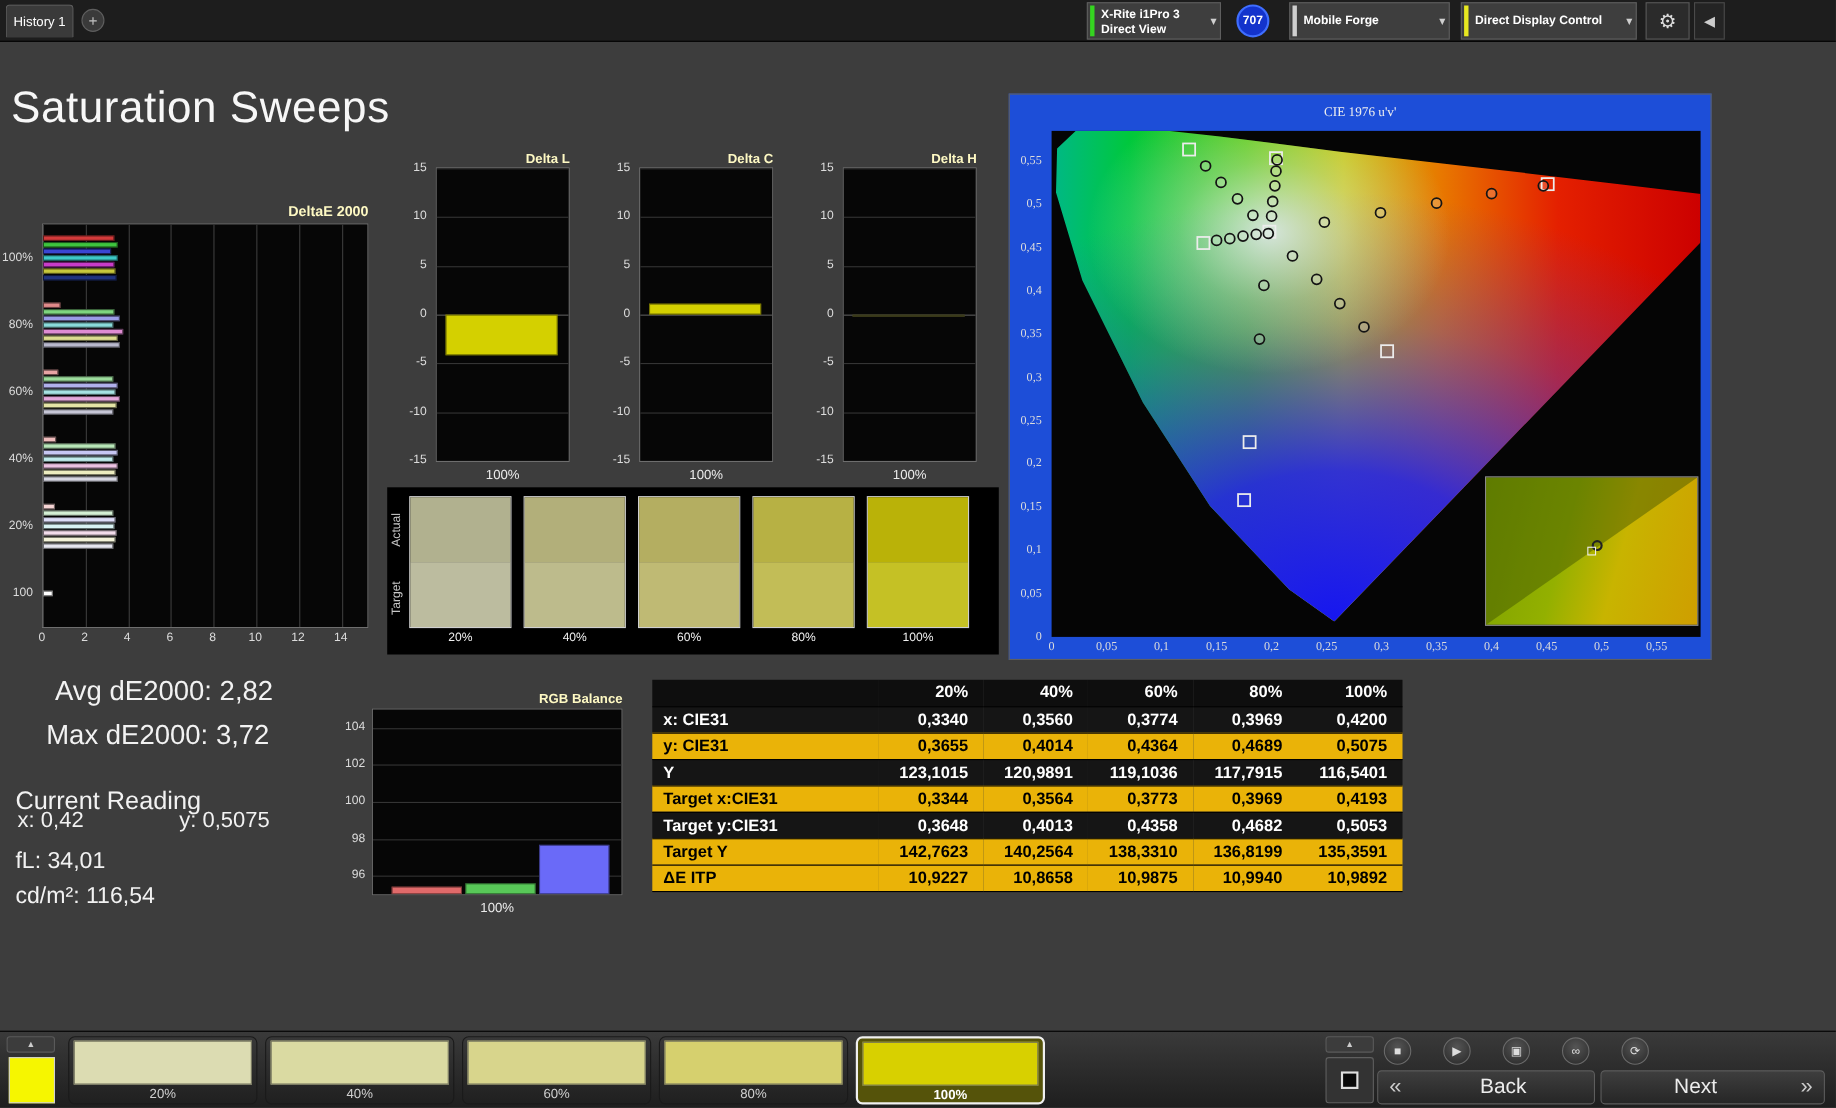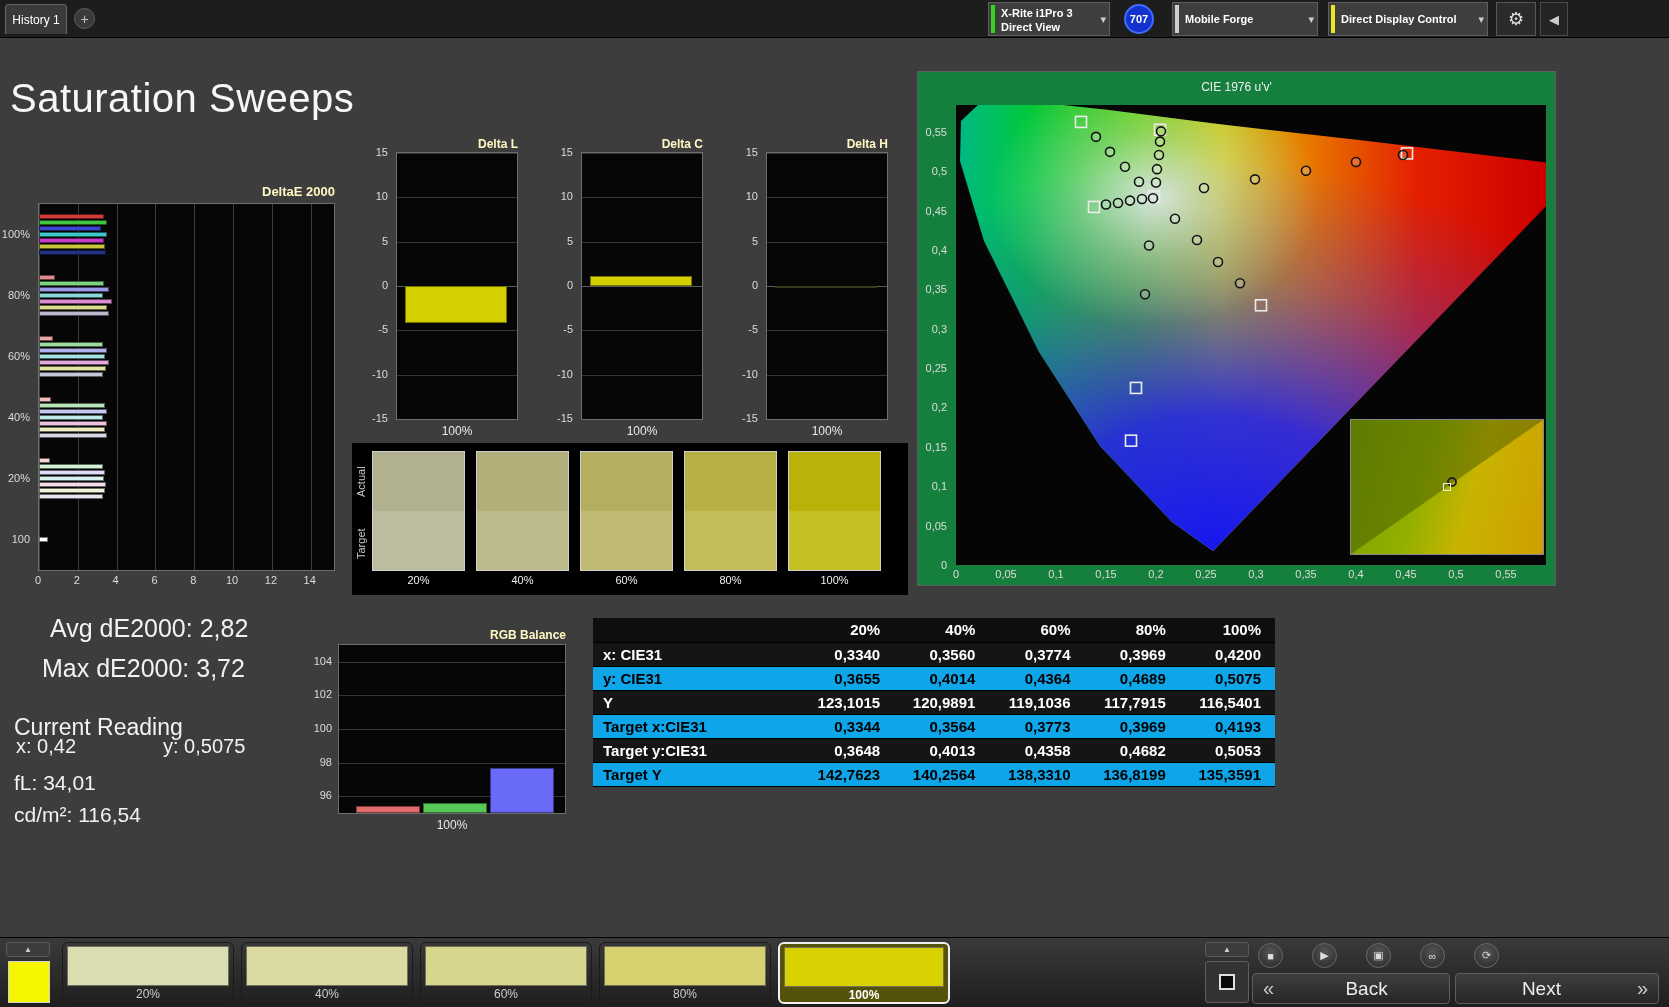--- a/index.html
+++ b/index.html
@@ -56,21 +56,21 @@
   
   .swatch-panel { position:absolute; left:352px; top:443px; width:556px; height:152px; background:#000; }
   .rot { position:absolute; writing-mode:vertical-rl; transform:rotate(180deg); font-size:11px; color:#c8c8c8; text-align:center; }
   .rot-actual { left:3px; top:10px; height:58px; }
   .rot-target { left:3px; top:72px; height:58px; }
   .swcol { position:absolute; top:8px; width:93px; height:120px; border:1px solid #cfcfcf; }
   .swhalf { width:100%; height:50%; }
   .swlabel { position:absolute; top:131px; width:93px; text-align:center; font-size:11px; color:#f0f0f0; }
 
   
-  .cie-panel { position:absolute; left:917px; top:71px; width:639px; height:515px; background:#15803d; border:1px solid #5f5f5f; }
+  .cie-panel { position:absolute; left:917px; top:85px; width:639px; height:515px; background:#1d4ed8; border:1px solid #5f5f5f;font-family:Liberation Serif, serif; }
   .cie-title { position:absolute; left:0; top:8px; width:100%; text-align:center; font-size:12px; color:#efefef; }
   .cie-plot { position:absolute; left:38px; top:33px; width:590px; height:460px; background:#050505; overflow:hidden; }
   #cie-ylabels { position:absolute; left:0; top:33px; width:33px; height:460px; }
   #cie-xlabels { position:absolute; left:38px; top:496px; width:590px; height:14px; }
   .cie-swatch { position:absolute; left:394px; top:314px; width:194px; height:136px; border:1px solid #8a8a8a;
     background:linear-gradient(105deg,#7ca000 0%,#93b000 38%,#c8b400 62%,#cf9e00 100%); }
   .cie-swatch::after { content:""; position:absolute; inset:0; background:rgba(60,80,0,.45);
     clip-path:polygon(0 0,100% 0,0 100%); }
   .swatch-marker-circle { position:absolute; left:96px; top:57px; width:10px; height:10px; border-radius:50%; border:2px solid #222; z-index:2; }
   .swatch-marker-square { position:absolute; left:92px; top:63px; width:8px; height:8px; border:1.5px solid #eee; z-index:2; }
@@ -92,21 +92,21 @@
   #rgb-xlabel { position:absolute; left:338px; top:818px; width:228px; text-align:center; font-size:12px; color:#eaeaea; }
 
   
   .data-table { position:absolute; left:593px; top:618px; width:682px; border-collapse:collapse; font-size:15px; }
   .data-table th, .data-table td { height:24px; padding:0 14px 0 10px; border-bottom:1px solid #000; font-weight:bold; white-space:nowrap; }
   .data-table th { background:#0e0e0e; color:#fff; text-align:right; }
   .data-table th.lbl { width:206px; }
   .data-table td { text-align:right; }
   .data-table td.lbl { text-align:left;margin-left:40px; }
   .data-table tr.dark td { background:#151515; color:#fff; }
-  .data-table tr.light td { background:#0ea5e9; color:#000; }
+  .data-table tr.light td { background:#eab308; color:#000; }
 
   
   .bottombar { position:absolute; left:0; top:937px; width:1669px; height:70px; background:linear-gradient(180deg,#3a3a3a,#1e1e1e); border-top:1px solid #000; }
   .bb-up { position:absolute; top:4px; width:44px; height:15px; background:#3c3c3c; border:1px solid #5a5a5a; border-radius:3px; color:#ccc; font-size:8px; }
   .bb-current { position:absolute; left:8px; top:23px; width:42px; height:42px; border:1px solid #d0d0d0; }
   .patch-btn { position:absolute; top:4px; width:172px; height:62px; border:1px solid #1a1a1a; border-radius:6px; }
   .patch-btn.active { border:2px solid #f0f0f0; background:#55530a; }
   .patch-swatch { margin:3px 4px 0; height:40px; border:1px solid #6f6f5a; }
   .patch-label { text-align:center; font-size:12px; color:#cfcfcf; margin-top:1px; }
   .patch-btn.active .patch-label { color:#fff; font-weight:bold; }
@@ -513,20 +513,28 @@
         <td>0,5053</td>
       </tr>
       <tr class="light">
         <td class="lbl">Target Y</td>
         <td>142,7623</td>
         <td>140,2564</td>
         <td>138,3310</td>
         <td>136,8199</td>
         <td>135,3591</td>
       </tr>
+      <tr class="light">
+        <td class="lbl">ΔE ITP</td>
+        <td>10,9227</td>
+        <td>10,8658</td>
+        <td>10,9875</td>
+        <td>10,9940</td>
+        <td>10,9892</td>
+      </tr>
     </tbody>
 </table>
 
 <div class="bottombar">
   <div class="bb-up center" style="left:6px;">
       <span>▲</span>
     </div>
   <div class="bb-current" id="bb-current" style="background: rgb(246, 246, 0);"></div>
   <div id="patch-row">
       <div class="patch-btn" style="left: 62px;">

